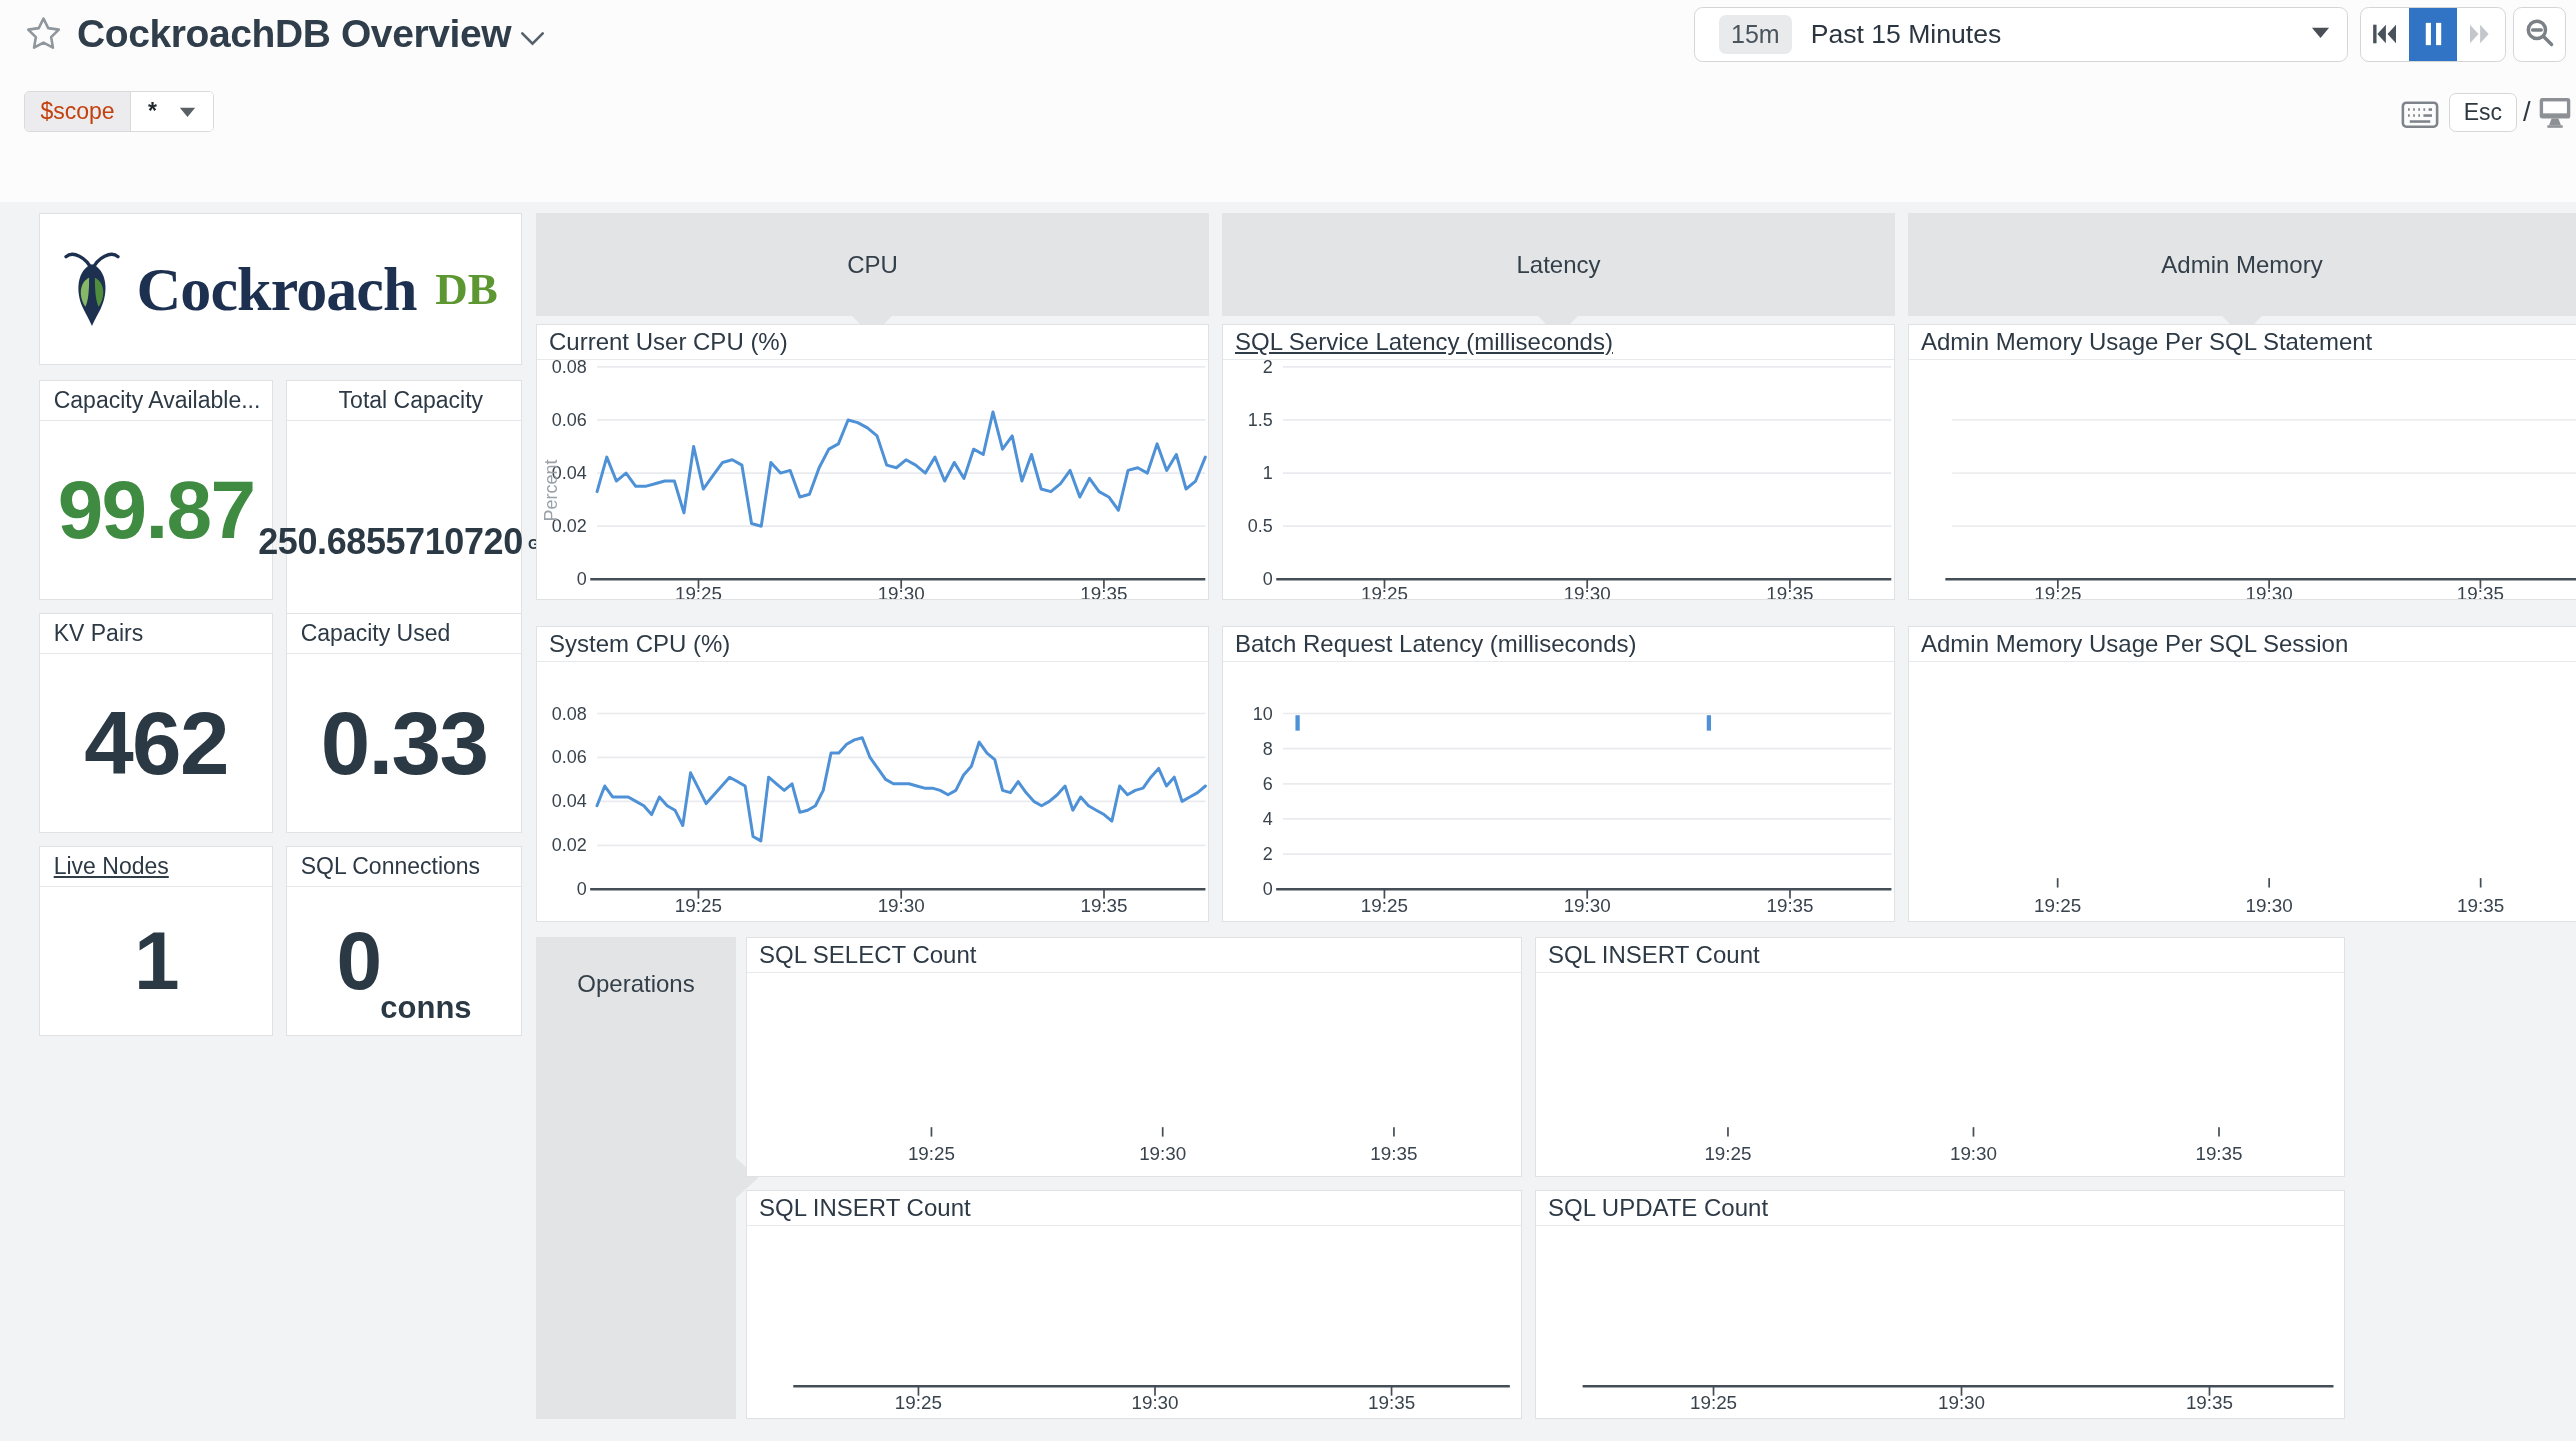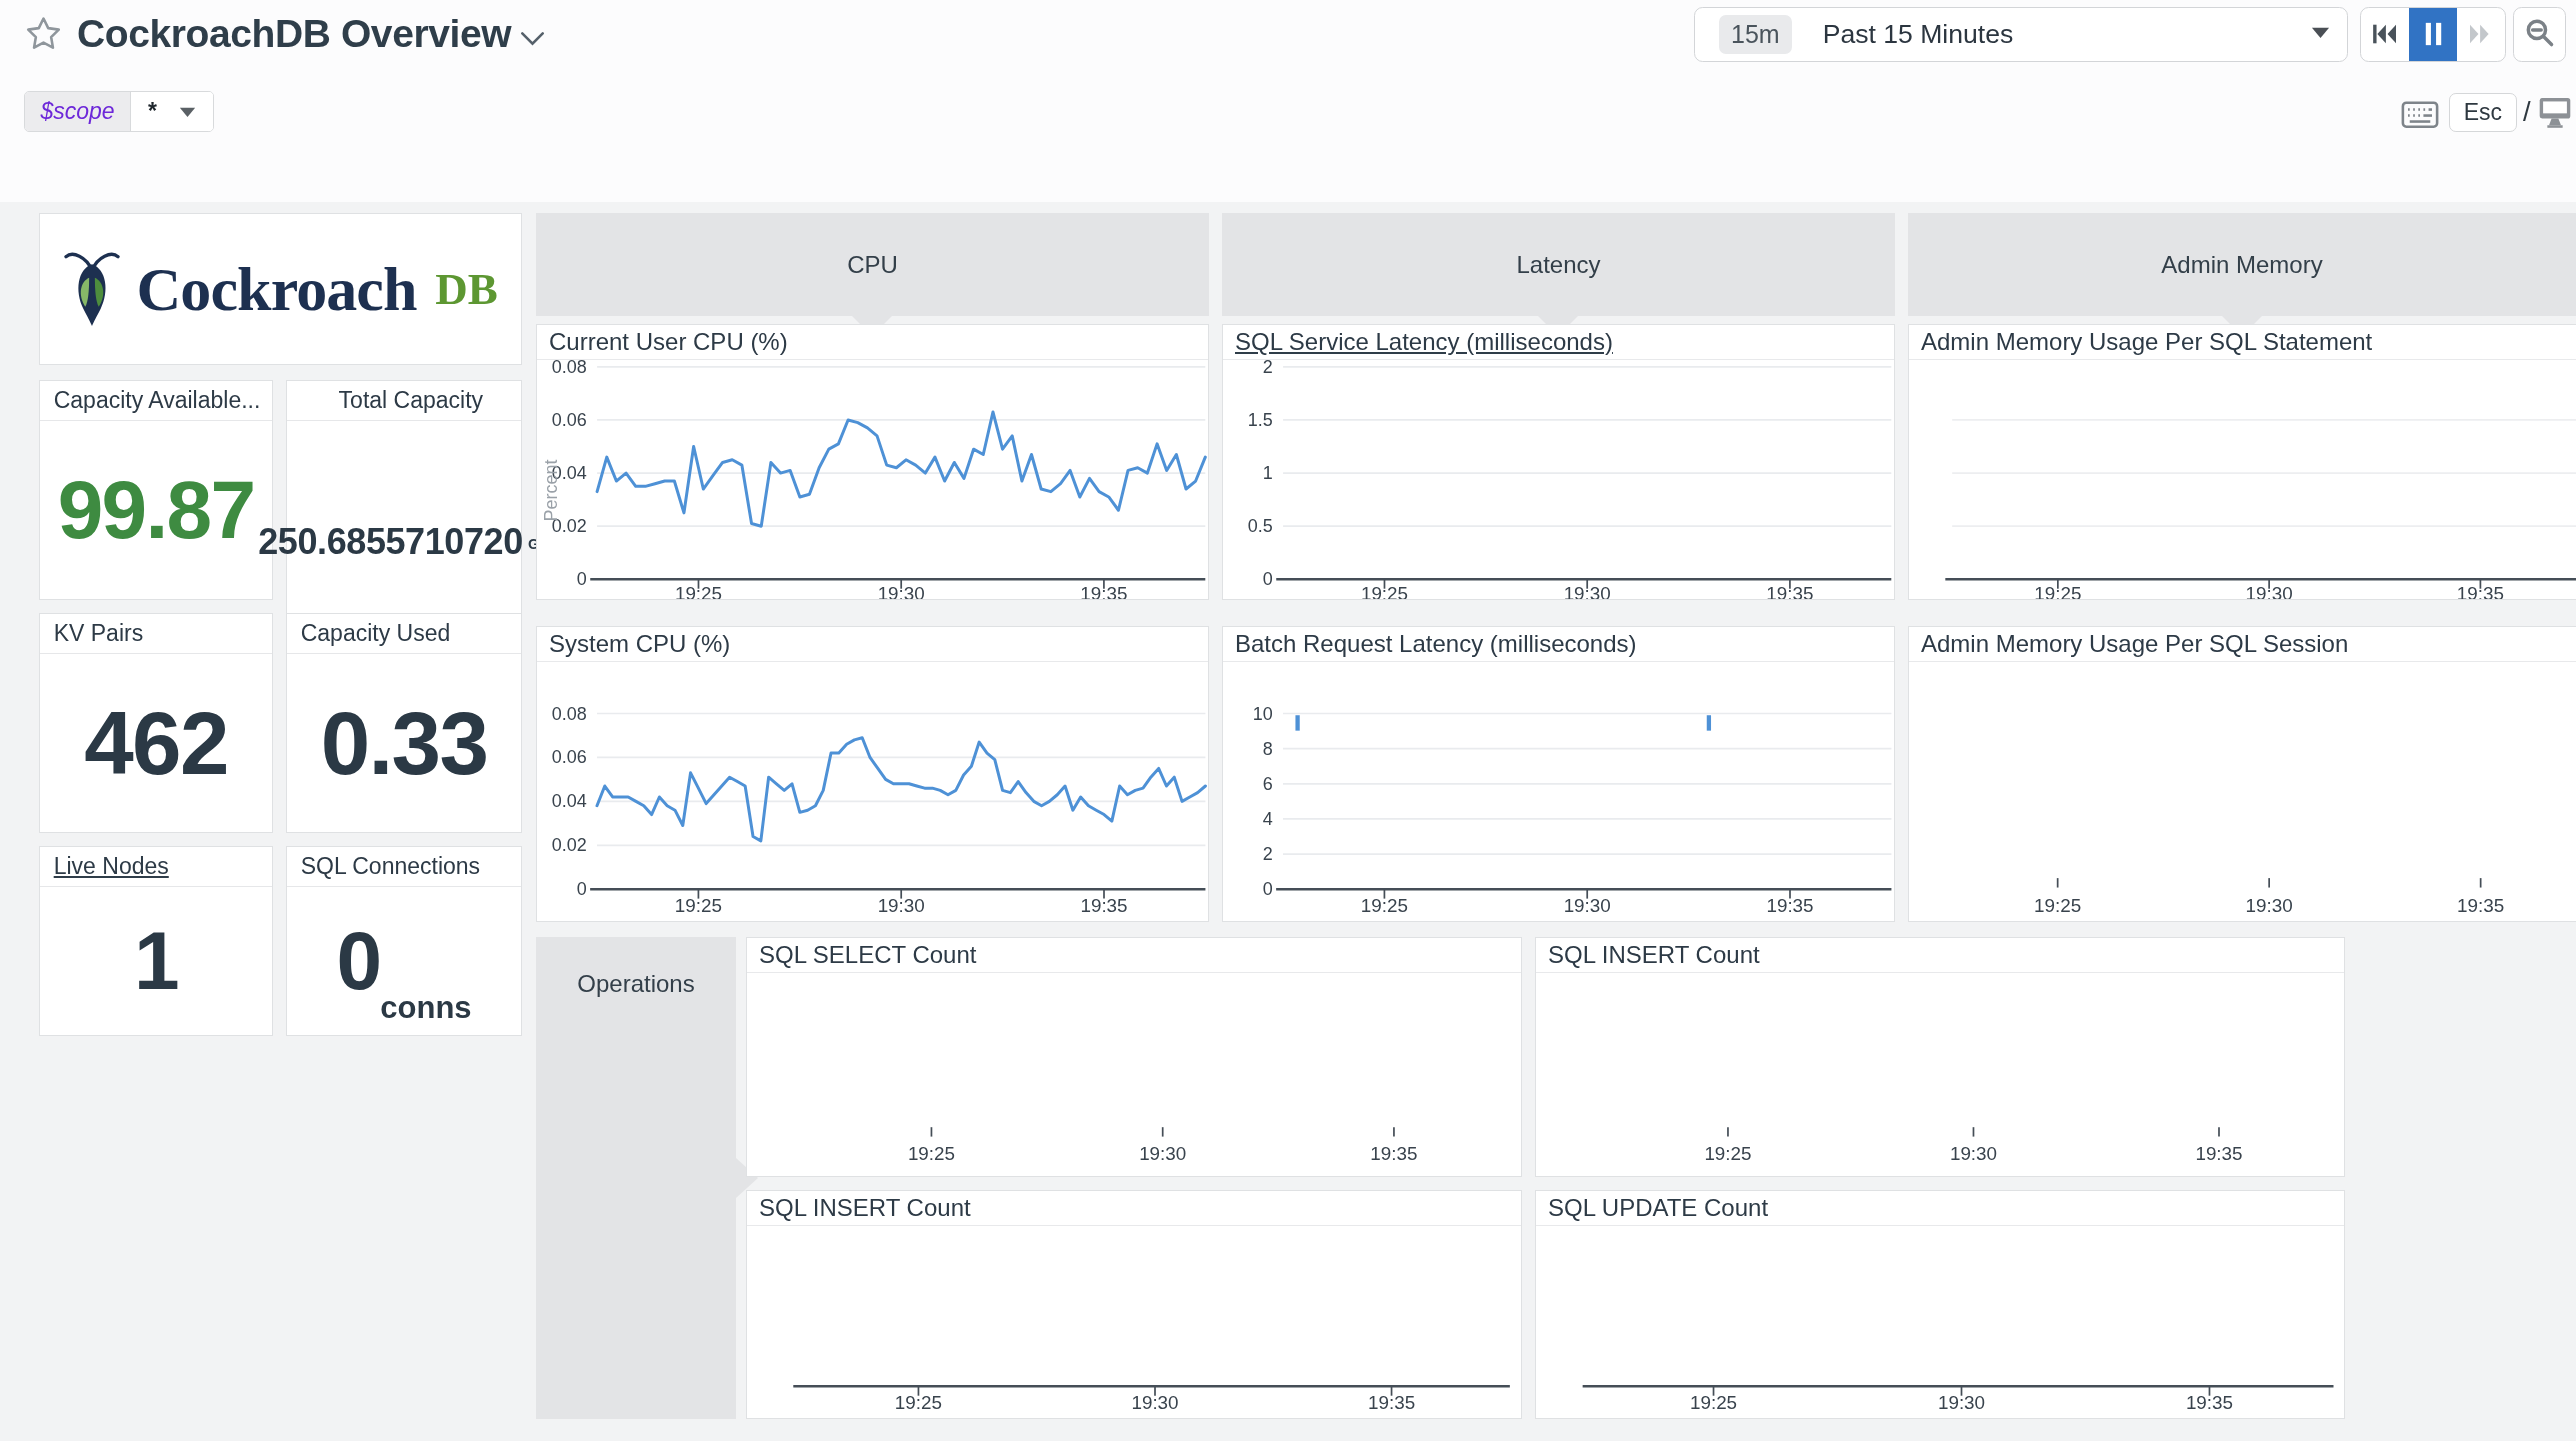--- a/index.html
+++ b/index.html
@@ -7,28 +7,28 @@
     width:2576px;height:1441px;position:relative;overflow:hidden;
     background:#f2f3f4;font-family:"Liberation Sans","DejaVu Sans",sans-serif;
     color:#2f3d49;-webkit-font-smoothing:antialiased;
   }
   .topbar{position:absolute;left:0;top:0;width:2576px;height:202px;background:#fcfcfd;}
   .abs{position:absolute;}
   .page-title{font-size:39px;font-weight:700;color:#2f3e4a;letter-spacing:-0.4px;}
   
   .combo{background:#fff;border:1.7px solid #d3d5d8;border-radius:8.6px;display:flex;align-items:center;}
   .badge-15m{background:#e9eaec;border-radius:6.9px;padding:5.1px 12px;font-size:25px;color:#4a545c;}
-  .combo-label{font-size:26.6px;color:#2c3640;margin-left:31px;}
+  .combo-label{font-size:26.6px;color:#2c3640;margin-left:19px;}
   .seg-group{background:#fff;border:1.7px solid #d3d5d8;border-radius:8.6px;display:flex;overflow:hidden;}
   .seg{width:48px;height:53px;display:flex;align-items:center;justify-content:center;}
   .seg.active{background:#3173c4;}
   .sq-btn{background:#fff;border:1.7px solid #d3d5d8;border-radius:8.6px;display:flex;align-items:center;justify-content:center;}
   
   .scope{display:flex;border:1.7px solid #d8dadc;border-radius:5.1px;overflow:hidden;height:39px;}
-  .scope-label{background:#ececee;padding:0 15.4px;font-size:23px;color:#6d28d9;display:flex;align-items:center;border-right:1.7px solid #d8dadc;font-style:italic;}
+  .scope-label{background:#ececee;padding:0 15.4px;font-size:23px;color:#c2410c;display:flex;align-items:center;border-right:1.7px solid #d8dadc;}
   .scope-value{background:#fff;padding:0 17px;font-size:23px;color:#1f262c;display:flex;align-items:center;gap:22px;font-weight:700;}
   .esc-key{border:1.7px solid #d5d7d9;border-radius:6.9px;background:#fff;font-size:23px;color:#2e3840;padding:5.1px 13.7px;}
   
   .card{position:absolute;background:#fff;border:0.9px solid #dfe1e3;box-sizing:border-box;}
   .stat-title{height:39px;line-height:39px;padding-left:13.7px;font-size:23px;color:#2d3a46;border-bottom:0.9px solid #e6e7e9;white-space:nowrap;overflow:hidden;}
   .stat-body{position:absolute;left:0;right:0;top:40px;bottom:0;display:flex;align-items:center;justify-content:center;}
   .stat-value{font-weight:700;color:#2b3945;line-height:1;}
   .v-green{color:#3e8b41;}
   .v-xl{font-size:89px;letter-spacing:-1.7px;}
   .v-lg{font-size:82px;letter-spacing:-1.7px;}

